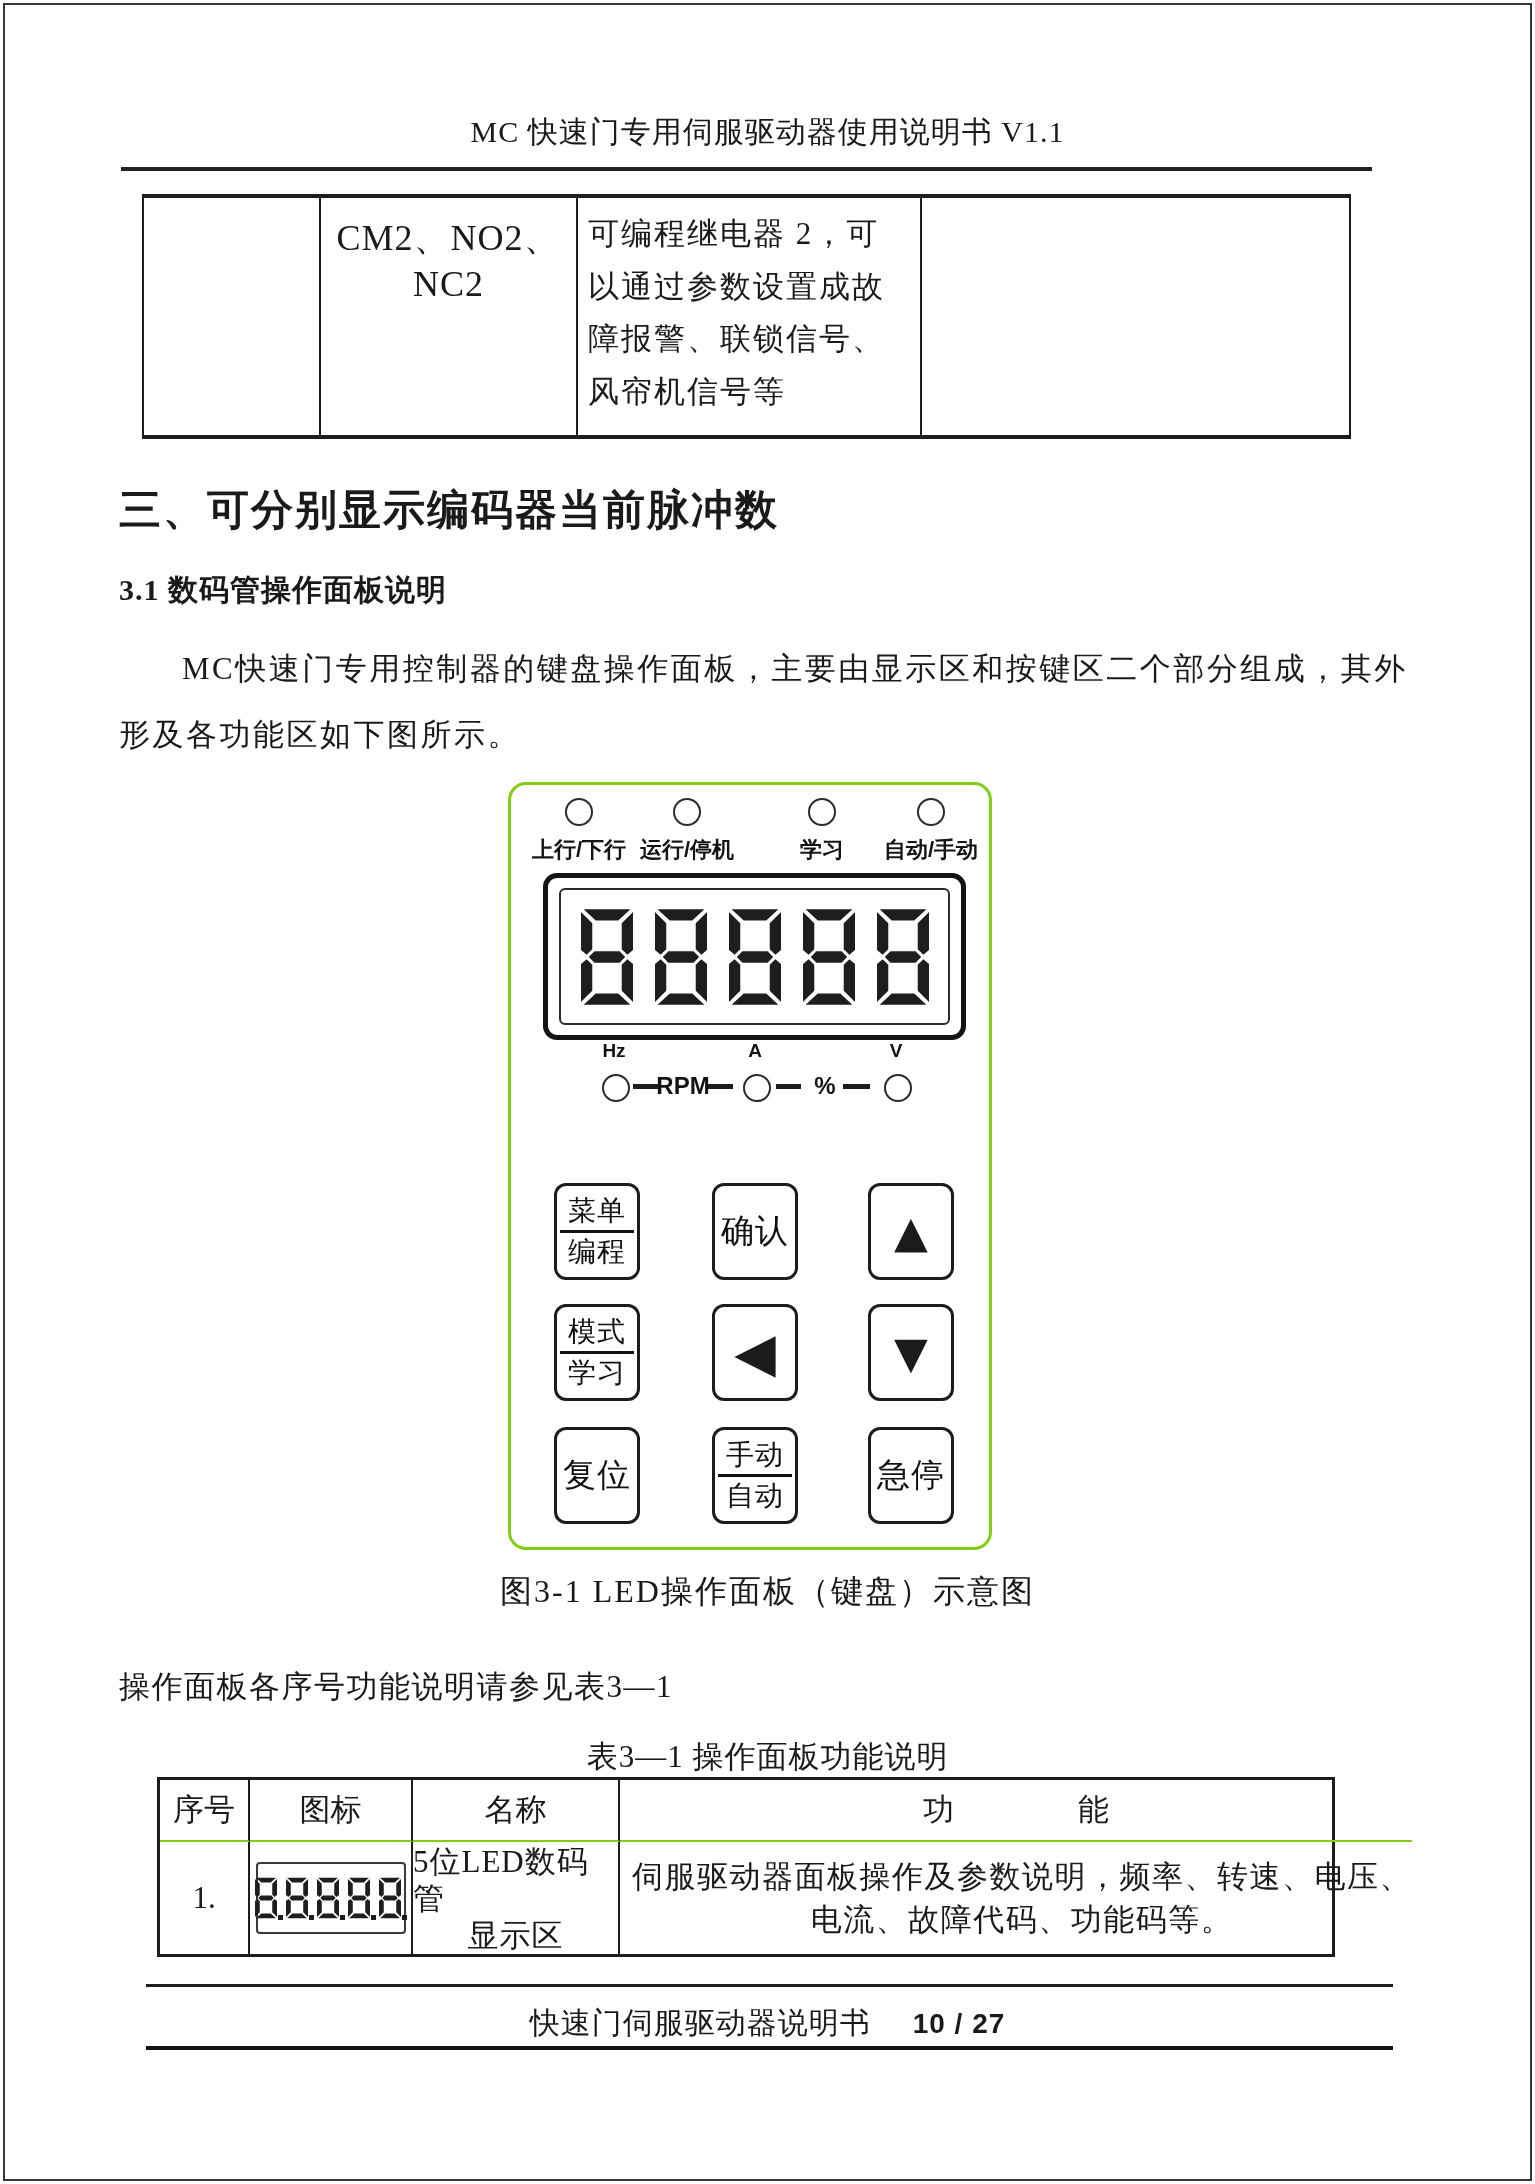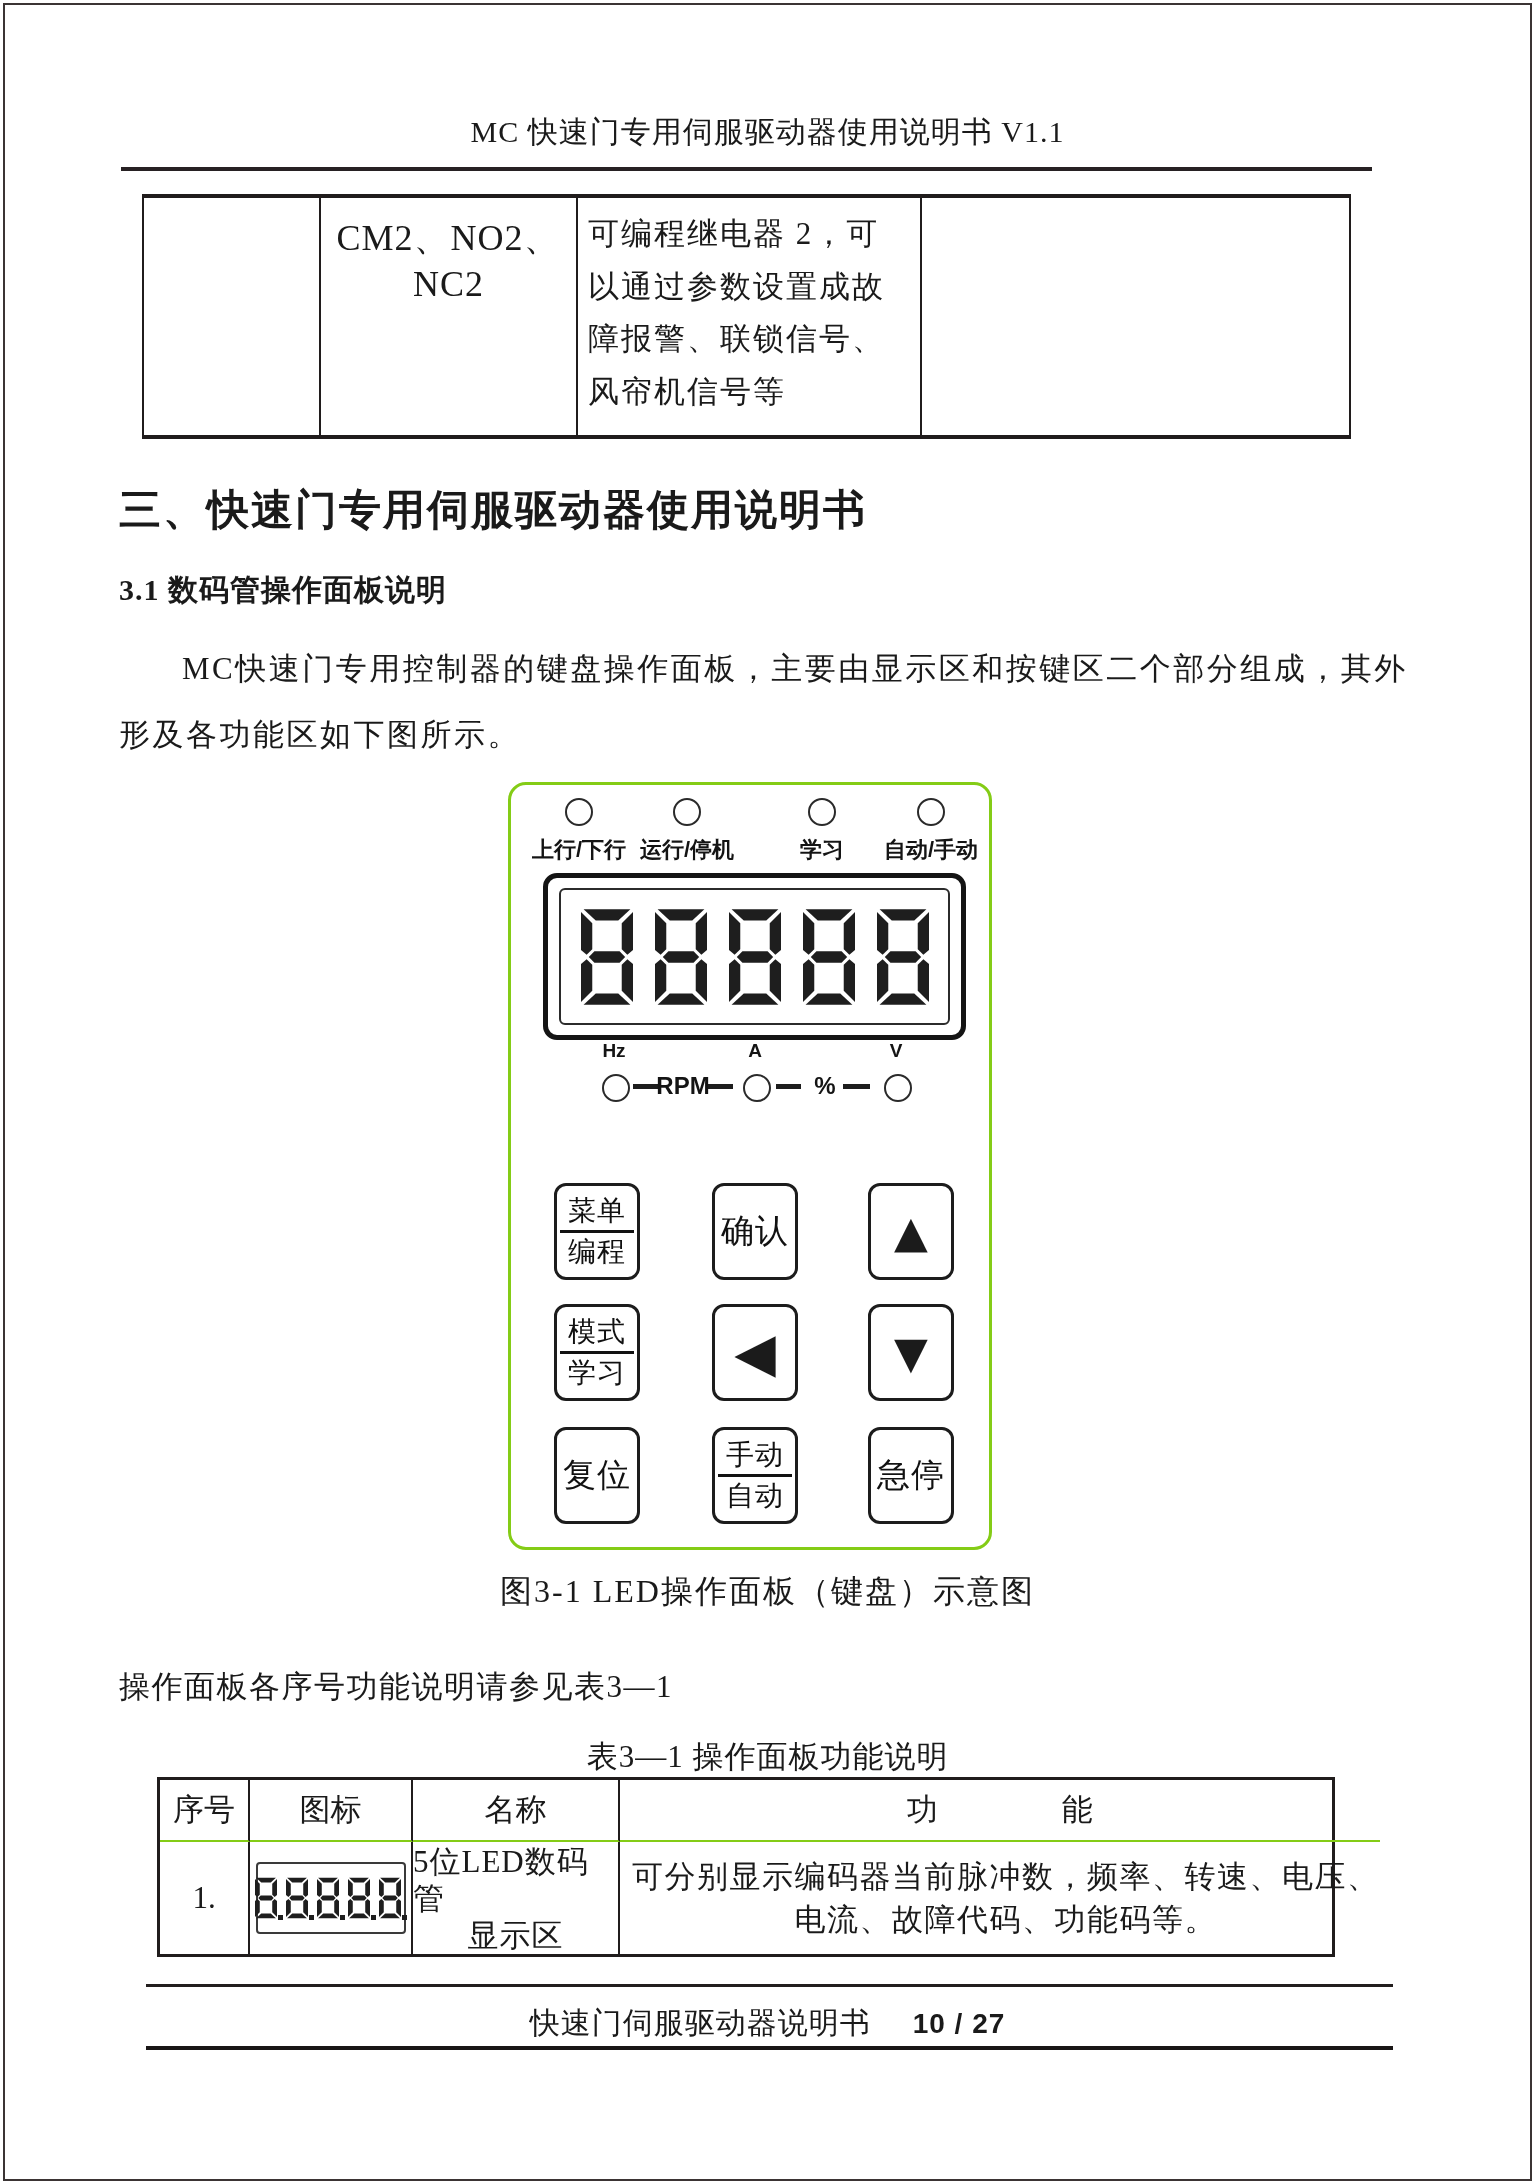--- a/index.html
+++ b/index.html
@@ -123,21 +123,21 @@
     <div class="cell tt-c2">CM2、NO2、NC2</div>
     <div class="cell tt-c3">
       <div>可编程继电器 2，可</div>
       <div>以通过参数设置成故</div>
       <div>障报警、联锁信号、</div>
       <div>风帘机信号等</div>
     </div>
     <div class="cell tt-c4"></div>
   </div>
 
-  <div class="abs" id="sec-heading">三、快速门专用伺服驱动器使用说明书</div>
+  <div class="abs" id="sec-heading">三、可分别显示编码器当前脉冲数</div>
   <div class="abs" id="sec-subheading">3.1 数码管操作面板说明</div>
   <div class="abs" id="para-line1">MC快速门专用控制器的键盘操作面板，主要由显示区和按键区二个部分组成，其外</div>
   <div class="abs" id="para-line2">形及各功能区如下图所示。</div>
 
   <div class="abs" id="panel">
 
     <div class="ind-group" style="left:3px">
       <div class="ind-circle"></div>
       <div class="ind-label">上行/下行</div>
     </div>
@@ -268,21 +268,21 @@
             </svg>
             <span class="mini-dot"></span>
           </span>
       </div>
     </div>
     <div class="t3cell t3-name">
       <div>5位LED数码管</div>
       <div>显示区</div>
     </div>
     <div class="t3cell t3-func lastcol">
-      <div>可分别显示编码器当前脉冲数，频率、转速、电压、</div>
+      <div>伺服驱动器面板操作及参数说明，频率、转速、电压、</div>
       <div>电流、故障代码、功能码等。</div>
     </div>
   </div>
 
   <div class="abs" id="footer-rule1"></div>
   <div class="abs" id="footer-text">
     <span>快速门伺服驱动器说明书</span><span id="footer-page">10 / 27</span>
   </div>
   <div class="abs" id="footer-rule2"></div>
 </div>

